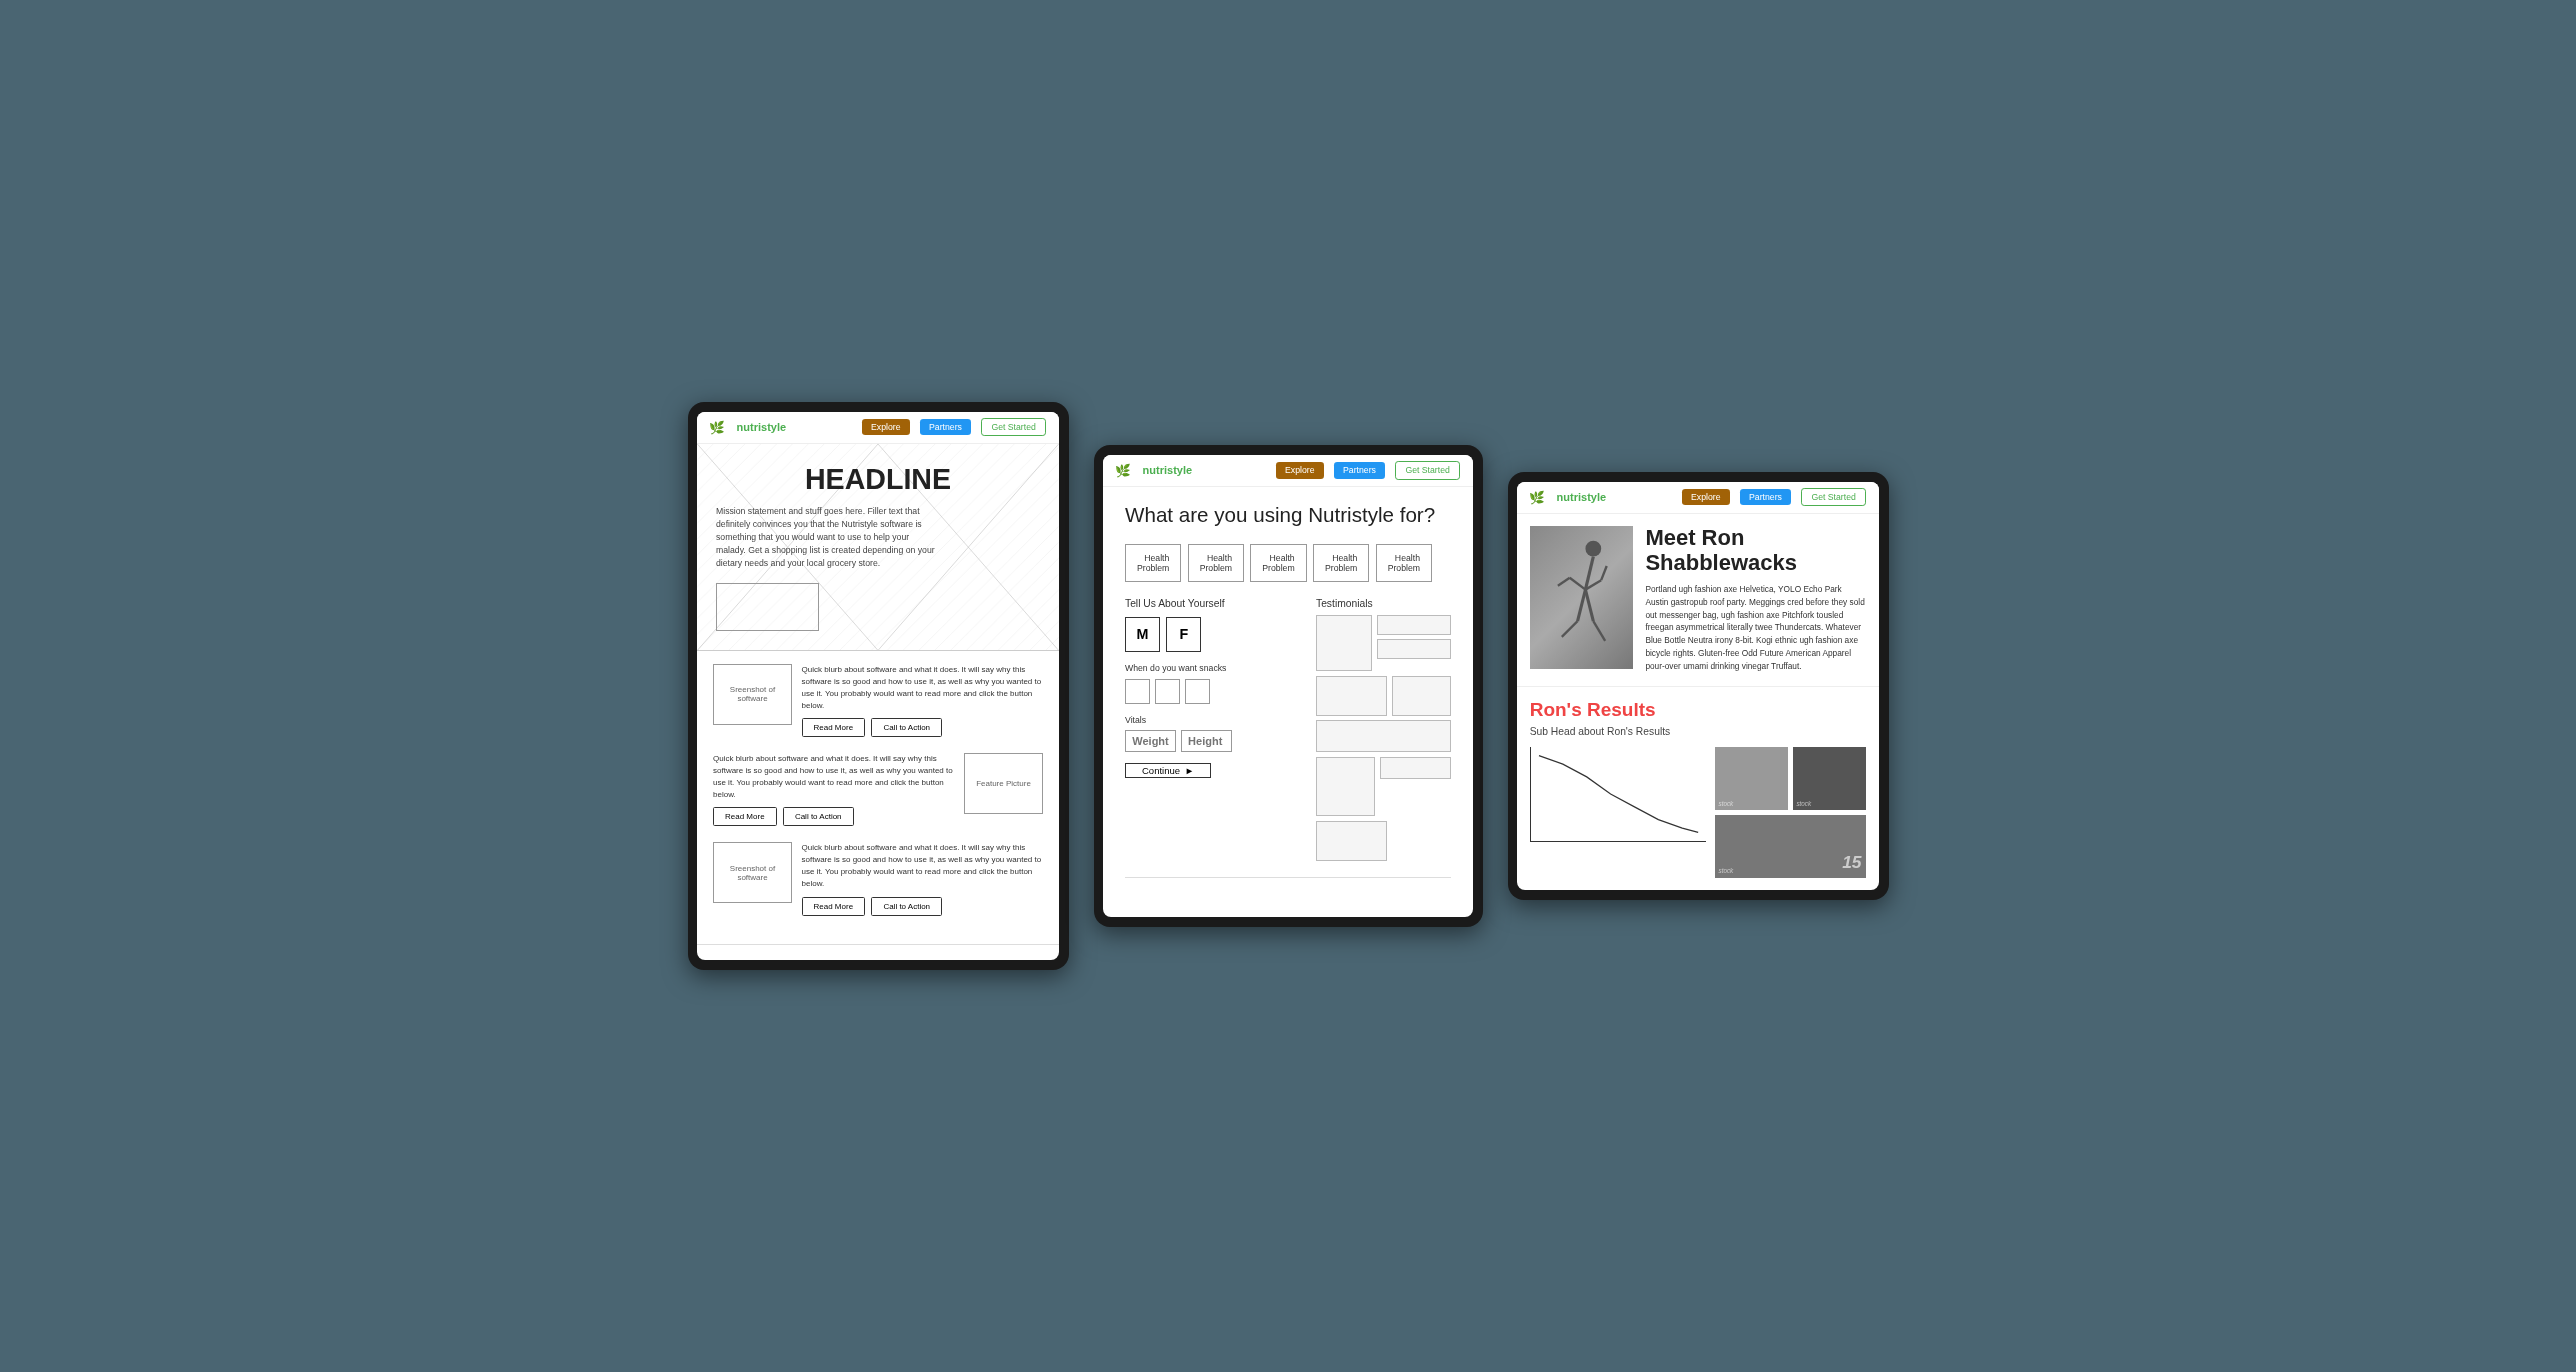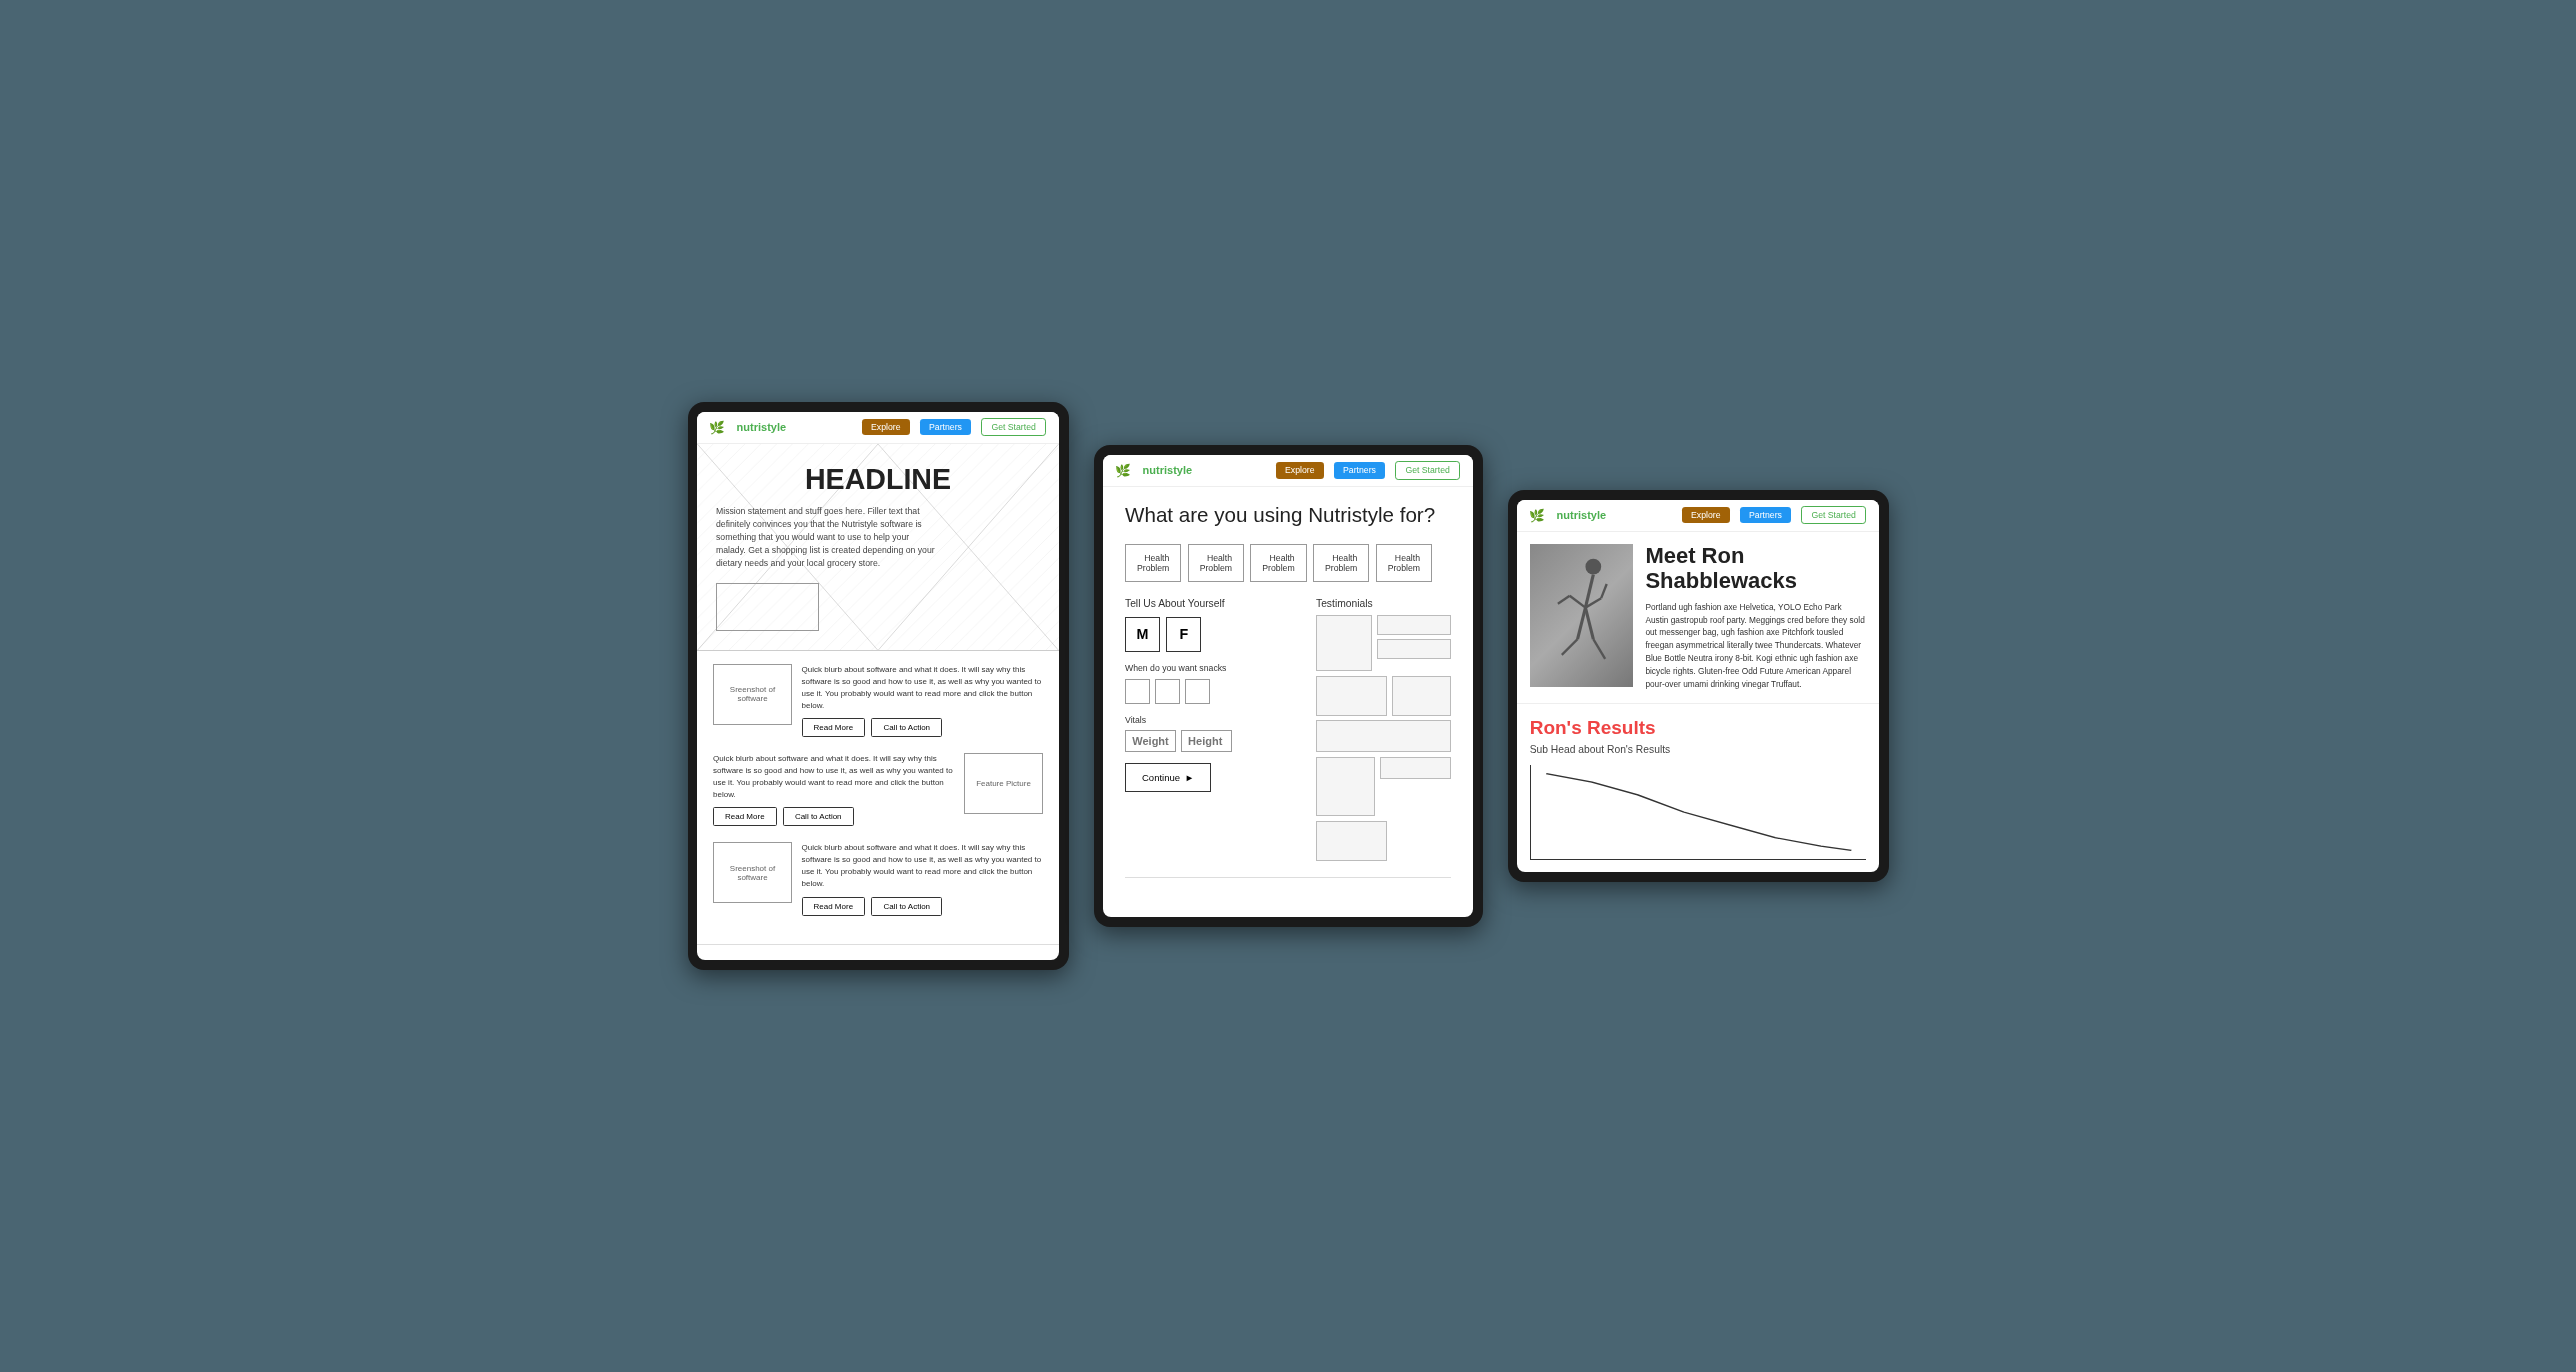--- a/index.html
+++ b/index.html
@@ -230,21 +230,21 @@
       padding: 4px 6.3px;
       font-size: 11px;
       width: 51px;
       color: #999;
       font-weight: bold;
     }
 
     .continue-btn {
       border: 0.8px solid #333;
       background: #fff;
-      padding: 8px 16px;
+      padding: 1px 16px;
       font-size: 9.5px;
       cursor: pointer;
       display: flex;
       align-items: center;
       gap: 4.8px;
     }
 
     
     .testimonials-label {
       font-size: 10.3px;
@@ -618,20 +618,36 @@
         <p class="rons-results-sub">Sub Head about Ron's Results</p>
 
         <div class="rons-bottom">
 
           <div class="rons-chart">
             <svg viewBox="0 0 220 110" preserveAspectRatio="none" width="100%" height="100%">
               <polyline points="10,10 40,20 70,35 100,55 130,70 160,85 190,95 210,100" fill="none" stroke="#333" stroke-width="1.5"></polyline>
             </svg>
           </div>
 
+          <div class="rons-photos">
+            <div class="rons-photo-row">
+              <div class="rons-photo" style="background:#999;">
+                <span class="stock-label">stock</span>
+              </div>
+              <div class="rons-photo rons-photo-dark">
+                <span class="stock-label">stock</span>
+              </div>
+            </div>
+            <div class="rons-photo-row">
+              <div class="rons-photo" style="background:#777;height:63px;">
+                <span style="position:absolute;bottom:4.8px;right:4.8px;color:#ccc;font-size:17.4px;font-weight:bold;font-style:italic;">15</span>
+                <span class="stock-label">stock</span>
+              </div>
+            </div>
+          </div>
         </div>
 
       </div>
     </div>
 
   </div>
 </div>
 
 
 </body></html>

